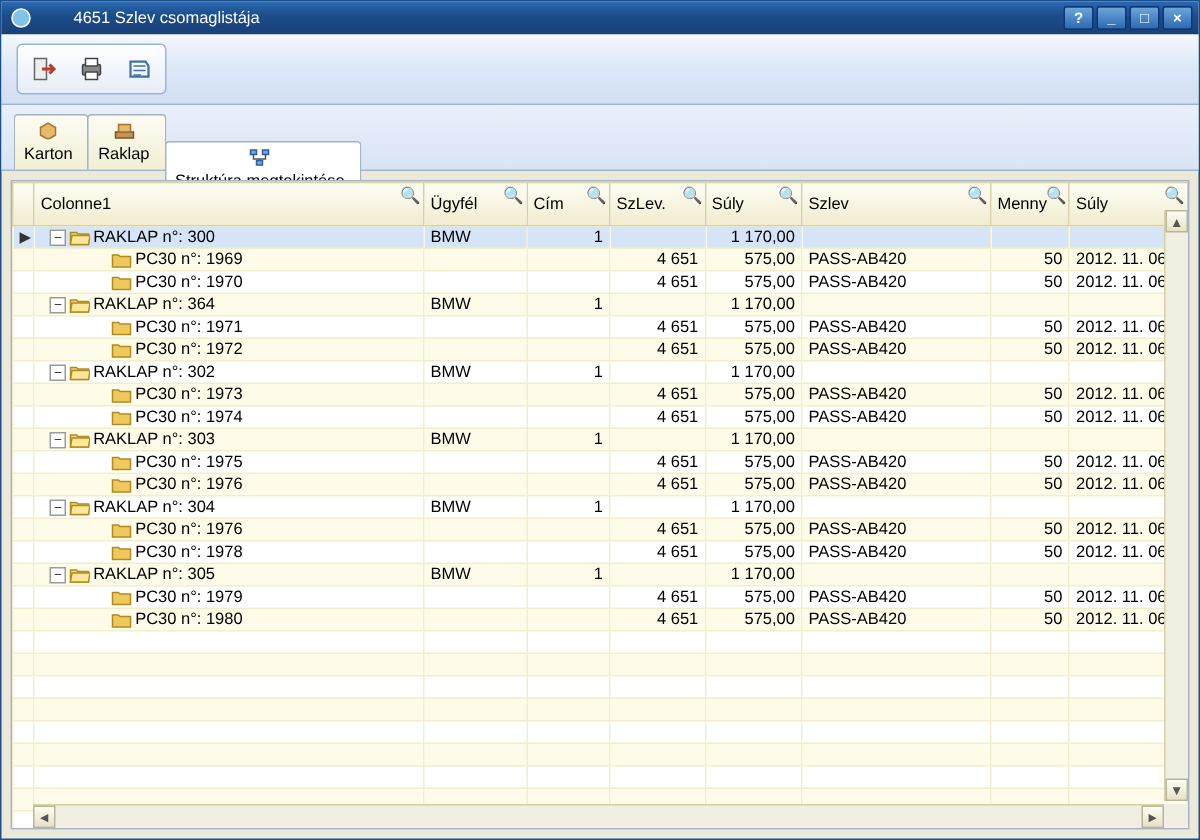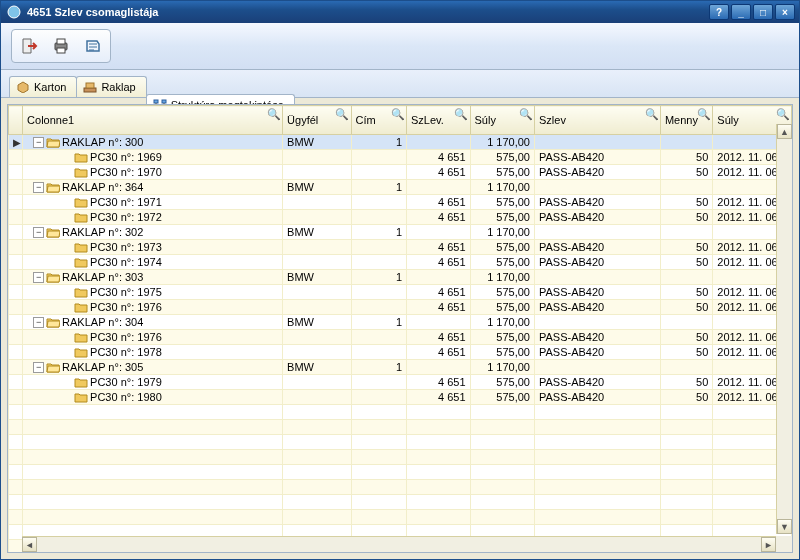--- a/index.html
+++ b/index.html
@@ -24,21 +24,21 @@
     height: 22px;
     display: flex;
     align-items: center;
     padding: 0 4px 0 6px;
   }
   .titlebar .app-icon {
     width: 14px; height: 14px;
     margin-right: 6px;
     display:inline-flex;align-items:center;justify-content:center;
   }
-  .titlebar .title-text { flex: 1; font-weight: bold; }
+  .titlebar .title-text { flex: 1; font-weight: normal; margin-left: 22px; }
   .titlebar .win-btns { display:flex; gap:2px; }
   .titlebar .win-btn {
     width: 20px; height: 16px;
     background: linear-gradient(180deg,#6ea6d8,#2a6ab3);
     border:1px solid #0c3875;
     border-radius:2px;
     display:flex;align-items:center;justify-content:center;
     color:#fff;font-weight:bold;font-size:10px;
     cursor:pointer;
   }
@@ -70,20 +70,21 @@
   }
   .tab {
     display:flex;align-items:center;gap:4px;
     padding:4px 10px 4px 6px;
     border:1px solid #a2b4c8;
     border-bottom:none;
     background:linear-gradient(180deg,#fcfcf2,#f2efd5);
     margin-right:-1px;
     border-top-left-radius:3px;border-top-right-radius:3px;
     cursor:pointer;
+    flex-direction:column;
   }
   .tab.active {
     background:#fff;
     position:relative;
     top:18px;
   }
   .grid-wrap {
     flex:1;
     background:#fff;
     margin:6px;

